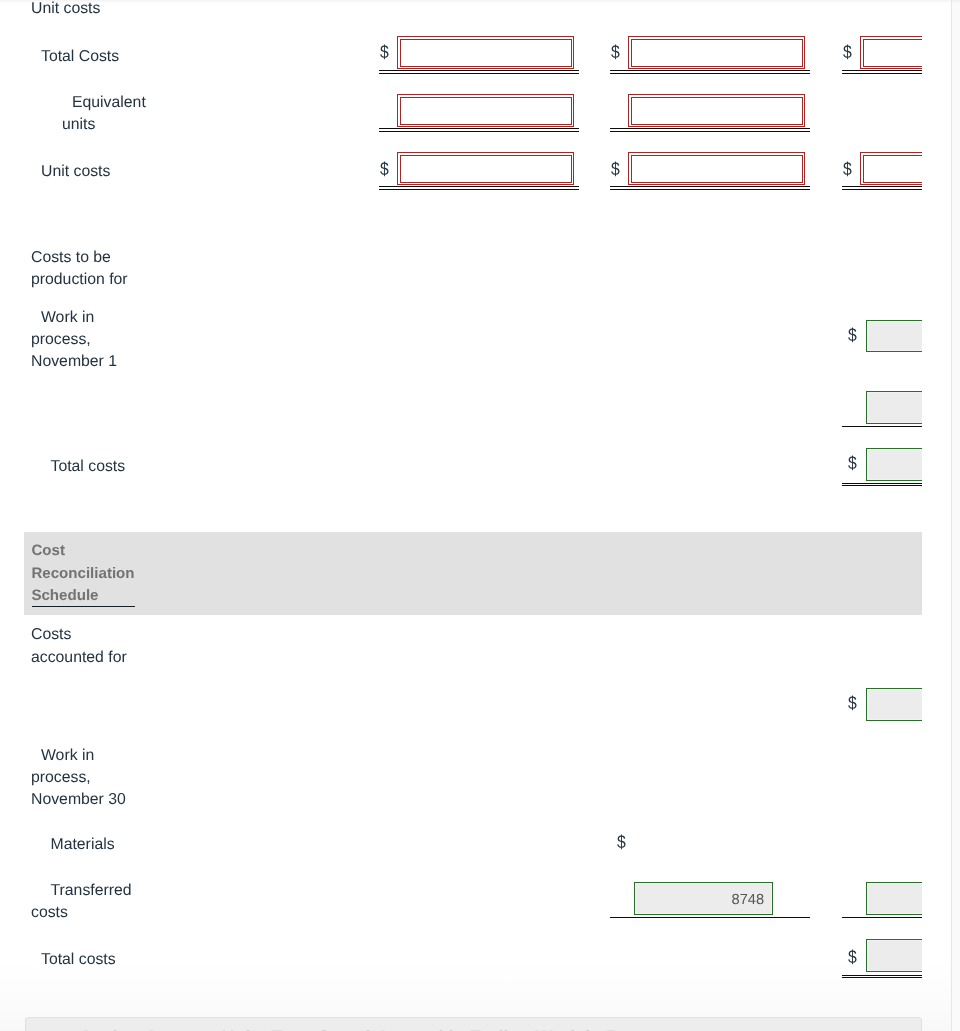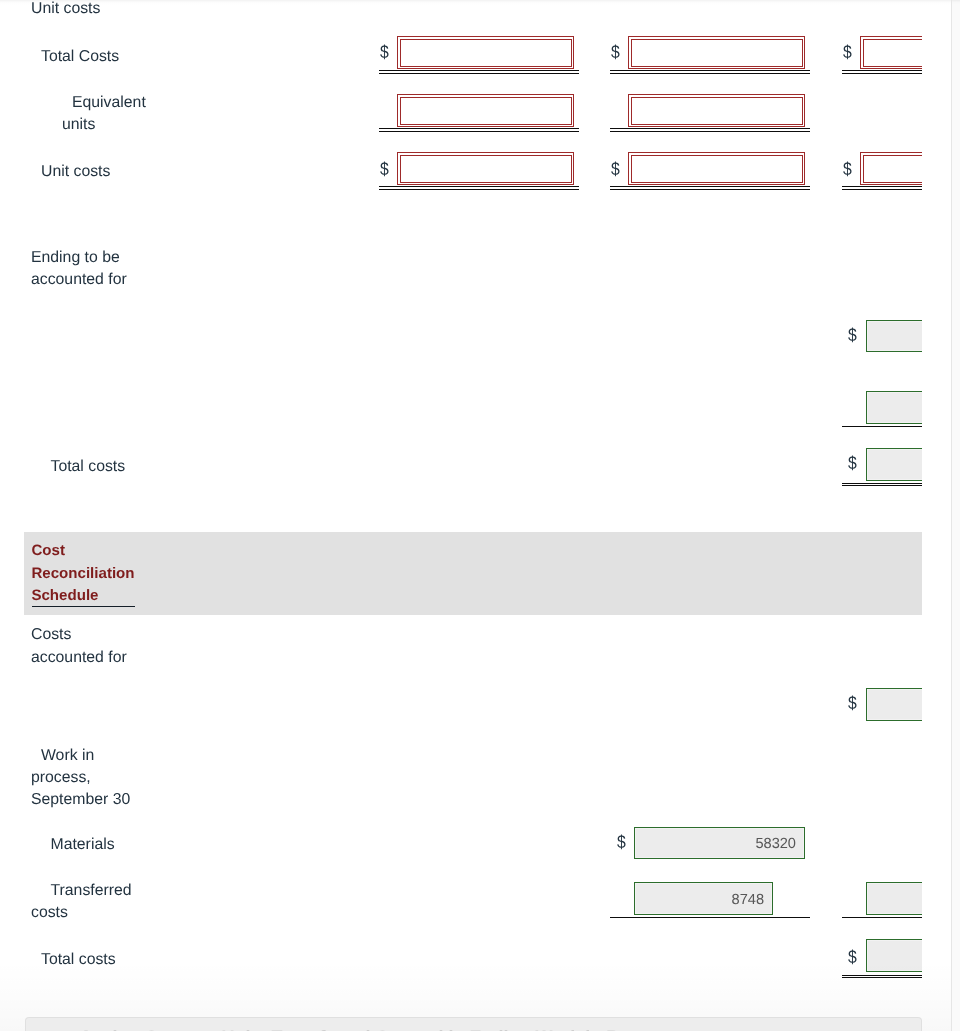--- a/index.html
+++ b/index.html
@@ -33,21 +33,21 @@
   .fg{position:absolute;box-sizing:border-box;background:#ececec;
       border:1.7px solid #2c6d2c;box-shadow:inset 0 0 0 1px #f2f2f2;font-size:14.6px;line-height:1;color:#575757;
       text-align:right;padding:2px 8px 0 6px;display:flex;align-items:center;
       justify-content:flex-end;font-family:"Liberation Sans",sans-serif;}
 
   
   .u1{position:absolute;height:1.2px;background:#0d0d0d;}
   .u2{position:absolute;height:3.4px;border-top:1.2px solid #0d0d0d;border-bottom:1.2px solid #0d0d0d;box-sizing:border-box;}
 
   .band{position:absolute;background:#e1e1e1;}
-  .bandtxt{position:absolute;width:106px;font-size:15.1px;line-height:22.2px;font-weight:bold;color:#7f1d1d;}
+  .bandtxt{position:absolute;width:106px;font-size:15.1px;line-height:22.2px;font-weight:bold;color:#737373;}
   .bandul{position:absolute;height:1.4px;background:#151f28;}
 
   
   .card{position:absolute;background:#ededed;border:1px solid #e0e0e0;border-bottom:none;
         border-radius:4px 4px 0 0;box-sizing:border-box;}
   .botfade{position:absolute;left:0;top:960px;width:951px;height:71px;z-index:0;
       background:linear-gradient(to bottom,rgba(0,0,0,0) 0,rgba(0,0,0,0.012) 35px,rgba(0,0,0,0.028) 71px);
       pointer-events:none;}
   .cardtxt{position:absolute;font-size:18px;font-weight:bold;line-height:22px;color:#cfcfcf;white-space:pre;}
 </style>
@@ -103,47 +103,47 @@
           <i></i>
         </div>
       <div class="u2" style="left:610px;top:186.3px;width:200px;"></div>
 
       <div class="dol" style="left:843px;top:159.9px;">$</div>
       <div class="fr" style="left:860px;top:152.3px;width:177px;height:33px;">
           <i></i>
         </div>
       <div class="u2" style="left:842px;top:186.3px;width:200px;"></div>
 
-      <div class="lbl" style="left:31px;top:246.5px;">Ending to be accounted for</div>
+      <div class="lbl" style="left:31px;top:246.5px;">Costs to be production for</div>
 
+      <div class="lbl" style="left:31px;top:306.9px;text-indent:10px;">Work in process, November 1</div>
       <div class="dol" style="left:848px;top:325.9px;">$</div>
       <div class="fg" style="left:866px;top:319.9px;width:177px;height:32.6px;"></div>
 
       <div class="fg" style="left:866px;top:391px;width:177px;height:32.8px;"></div>
       <div class="u1" style="left:842px;top:425.9px;width:200px;"></div>
 
       <div class="lbl" style="left:31px;top:456.4px;text-indent:19.5px;">Total costs</div>
       <div class="dol" style="left:848px;top:453.9px;">$</div>
       <div class="fg" style="left:866px;top:448px;width:177px;height:32.6px;"></div>
       <div class="u2" style="left:842px;top:483.1px;width:200px;"></div>
 
       <div class="band" style="left:24px;top:531.8px;width:898px;height:82.9px;"></div>
       <div class="bandtxt" style="left:31.4px;top:540.3px;">Cost Reconciliation Schedule</div>
       <div class="bandul" style="left:31.7px;top:605.6px;width:103px;"></div>
 
       <div class="lbl" style="left:31px;top:624.3px;">Costs accounted for</div>
 
       <div class="dol" style="left:848px;top:693.9px;">$</div>
       <div class="fg" style="left:866px;top:688.1px;width:177px;height:32.5px;"></div>
 
-      <div class="lbl" style="left:31px;top:745px;text-indent:10px;">Work in process, September 30</div>
+      <div class="lbl" style="left:31px;top:745px;text-indent:10px;">Work in process, November 30</div>
 
       <div class="lbl" style="left:31px;top:834.1px;text-indent:19.5px;">Materials</div>
       <div class="dol" style="left:617px;top:832.9px;">$</div>
-      <div class="fg" style="left:634px;top:827px;width:171px;height:32.2px;">58320</div>
 
       <div class="lbl" style="left:31px;top:879.6px;text-indent:19.5px;">Transferred costs</div>
       <div class="fg" style="left:634px;top:882.3px;width:139px;height:33px;">8748</div>
       <div class="u1" style="left:610px;top:917.2px;width:200px;"></div>
       <div class="fg" style="left:866px;top:882.3px;width:177px;height:33px;"></div>
       <div class="u1" style="left:842px;top:917.2px;width:200px;"></div>
 
       <div class="lbl" style="left:31px;top:948.8px;text-indent:10px;">Total costs</div>
       <div class="dol" style="left:848px;top:947.9px;">$</div>
       <div class="fg" style="left:866px;top:939px;width:177px;height:32.5px;"></div>

